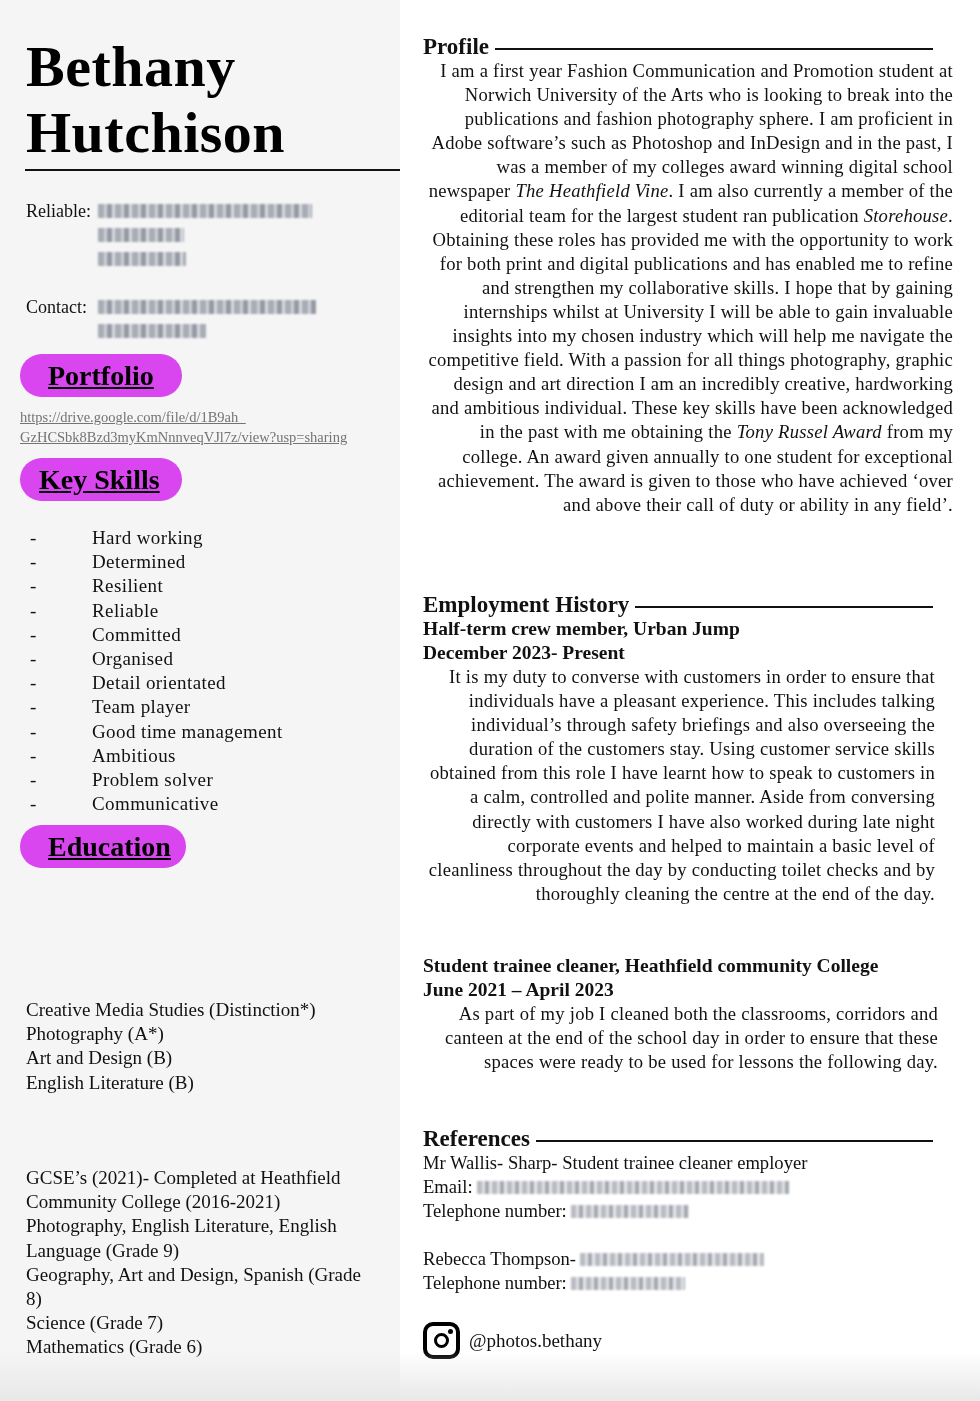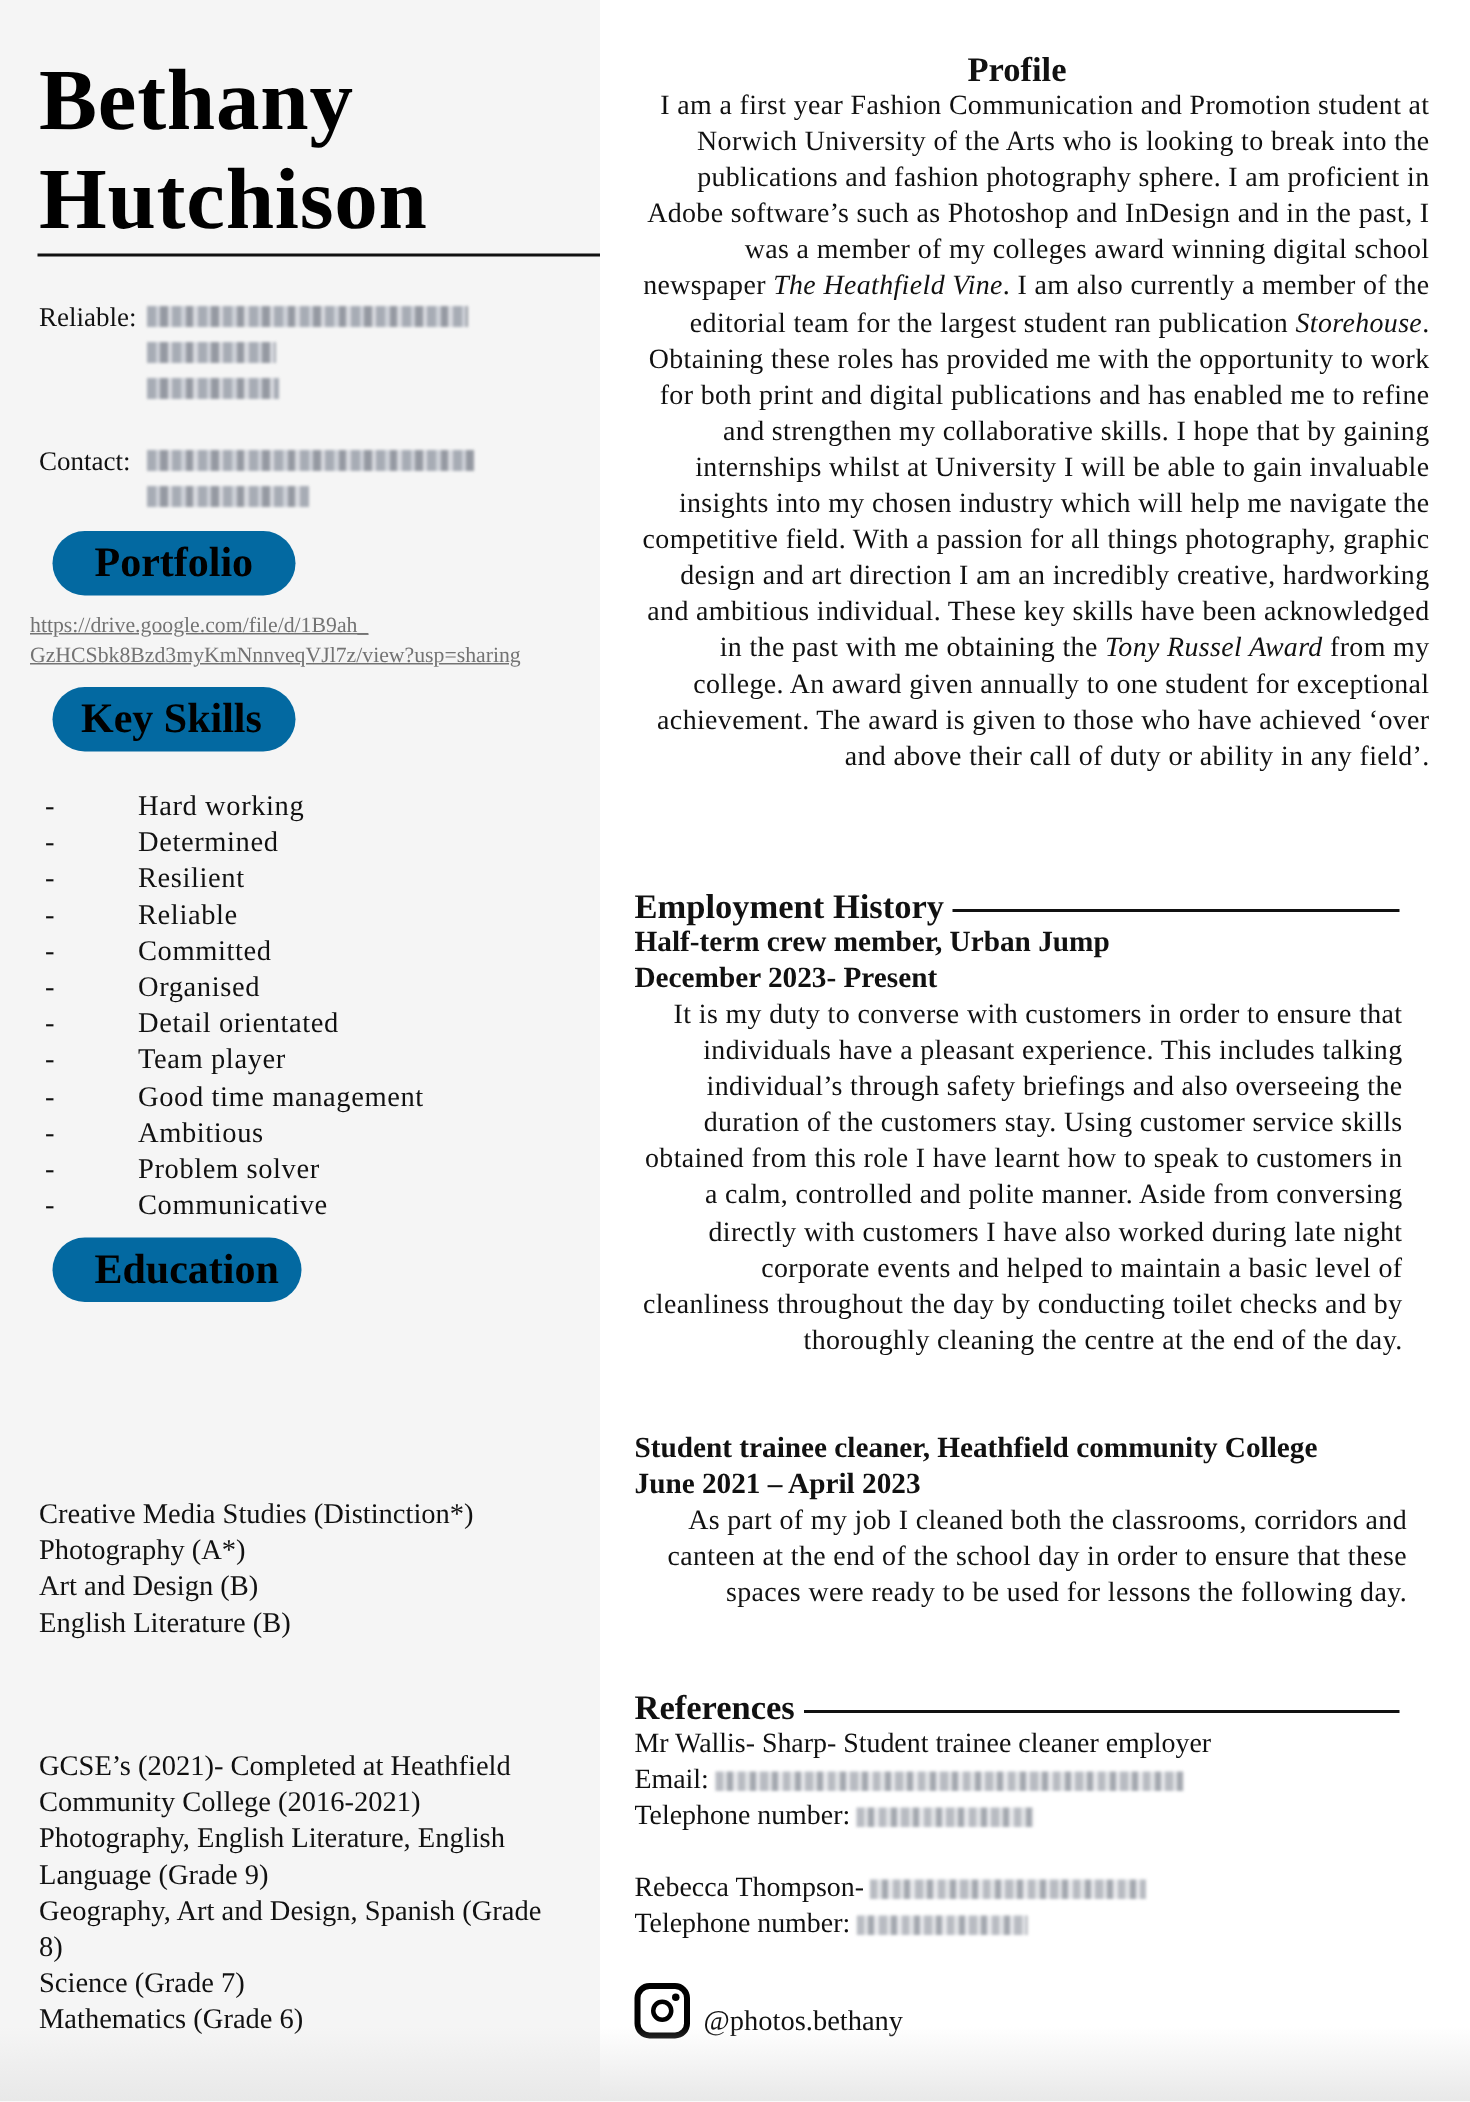--- a/index.html
+++ b/index.html
@@ -36,24 +36,25 @@
     }
     .contact-block { position: absolute; left: 26px; font-size: 18px; line-height: 24px; }
     .contact-label { position: absolute; left: 0; top: 0; }
     .blur-lines { position: absolute; left: 72px; top: 5px; }
     .blur-bar {
       height: 14px; margin-bottom: 10px;
       background: repeating-linear-gradient(90deg, #9aa0aa 0 6px, #c7cbd3 6px 9px, #858a94 9px 14px, #d4d6dc 14px 17px);
       filter: blur(1.2px); opacity: 0.85;
     }
     .pill {
-      position: absolute; left: 35px; height: 43px;
-      background: #0369a1; border-radius: 22px;
+      position: absolute; left: 20px; height: 43px;
+      background: #d946ef; border-radius: 22px;
       font-weight: bold; font-size: 28px; line-height: 43px; color: #000;
       padding-left: 28px;
+      text-decoration: underline;
     }
     .portfolio-link {
       position: absolute; left: 20px; top: 407px; width: 380px;
       font-size: 14.5px; line-height: 20px; color: #737373; text-decoration: underline;
     }
     .skills { position: absolute; left: 30px; top: 526px; list-style: none; }
     .skills li { font-size: 19px; line-height: 24.2px; height: 24.2px; position: relative; letter-spacing: 0.4px; }
     .skills .dash { position: absolute; left: 0; top: 0; }
     .skills .skill-label { position: absolute; left: 62px; top: 0; white-space: nowrap; }
 
@@ -67,21 +68,21 @@
     .section-rule { flex: 1; height: 2px; background: #111; margin-left: 6px; margin-top: 4px; }
     .para { position: absolute; left: 423px; width: 530px; font-size: 18.6px; line-height: 24.1px; letter-spacing: 0.25px; text-align: right; }
     .para i { font-style: italic; }
     .job-title, .job-date { position: absolute; left: 423px; font-weight: bold; font-size: 19.5px; line-height: 24px; white-space: nowrap; }
     .ref-line { position: absolute; left: 423px; font-size: 18.6px; line-height: 24px; white-space: nowrap; display: flex; align-items: center; }
     .ref-blur {
       display: inline-block; height: 13px; margin-left: 4px;
       background: repeating-linear-gradient(90deg, #a7abb3 0 5px, #d8dade 5px 8px, #8e939c 8px 12px, #e2e3e7 12px 15px);
       filter: blur(1px); opacity: 0.8;
     }
-    .insta { position: absolute; left: 423px; top: 1322px; display: flex; align-items: flex-end; }
+    .insta { position: absolute; left: 423px; top: 1322px; display: flex; align-items: center; }
     .insta-icon {
       width: 37px; height: 37px; border: 4px solid #000; border-radius: 10px; position: relative;
     }
     .insta-icon .lens {
       position: absolute; left: 7px; top: 7px; width: 15px; height: 15px; border: 3.5px solid #000; border-radius: 50%;
     }
     .insta-icon .dot {
       position: absolute; right: 3px; top: 3px; width: 5px; height: 5px; background: #000; border-radius: 50%;
     }
     .insta-handle { font-size: 19px; margin-left: 9px; }
@@ -182,21 +183,21 @@
     <div>English Literature (B)</div>
   </div>
   <div class="edu" style="top:1166px; width:340px;">
     <div>GCSE’s (2021)- Completed at Heathfield Community College (2016-2021)</div>
     <div>Photography, English Literature, English Language (Grade 9)</div>
     <div>Geography, Art and Design, Spanish (Grade 8)</div>
     <div>Science (Grade 7)</div>
     <div>Mathematics (Grade 6)</div>
   </div>
 
-  <div class="section-head" style="top:34px;flex-direction:column;">
+  <div class="section-head" style="top:34px;">
     <span class="section-title">Profile</span>
     <span class="section-rule"></span>
   </div>
   <div class="para" style="top:59px;"><span>I am a first year Fashion Communication and Promotion student at Norwich University of the Arts who is looking to break into the publications and fashion photography sphere. I am proficient in Adobe software’s such as Photoshop and InDesign and in the past, I was a member of my colleges award winning digital school newspaper </span><i>The Heathfield Vine</i><span>. I am also currently a member of the editorial team for the largest student ran publication </span><i>Storehouse</i><span>. Obtaining these roles has provided me with the opportunity to work for both print and digital publications and has enabled me to refine and strengthen my collaborative skills. I hope that by gaining internships whilst at University I will be able to gain invaluable insights into my chosen industry which will help me navigate the competitive field. With a passion for all things photography, graphic design and art direction I am an incredibly creative, hardworking and ambitious individual. These key skills have been acknowledged in the past with me obtaining the </span><i>Tony Russel Award</i><span> from my college. An award given annually to one student for exceptional achievement. The award is given to those who have achieved ‘over and above their call of duty or ability in any field’.</span></div>
 
   <div class="section-head" style="top:592px;">
     <span class="section-title">Employment History</span>
     <span class="section-rule"></span>
   </div>
   <div class="job-title" style="top:617px;">Half-term crew member, Urban Jump</div>

